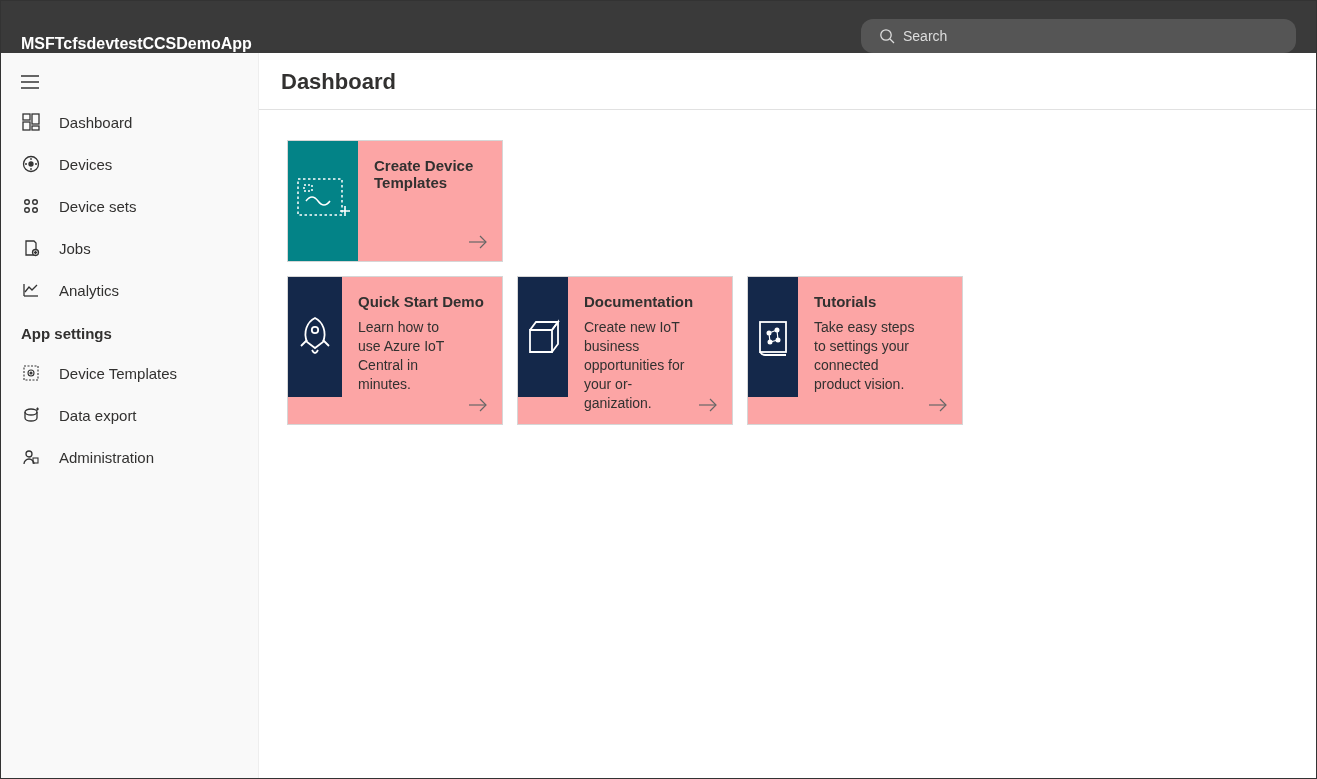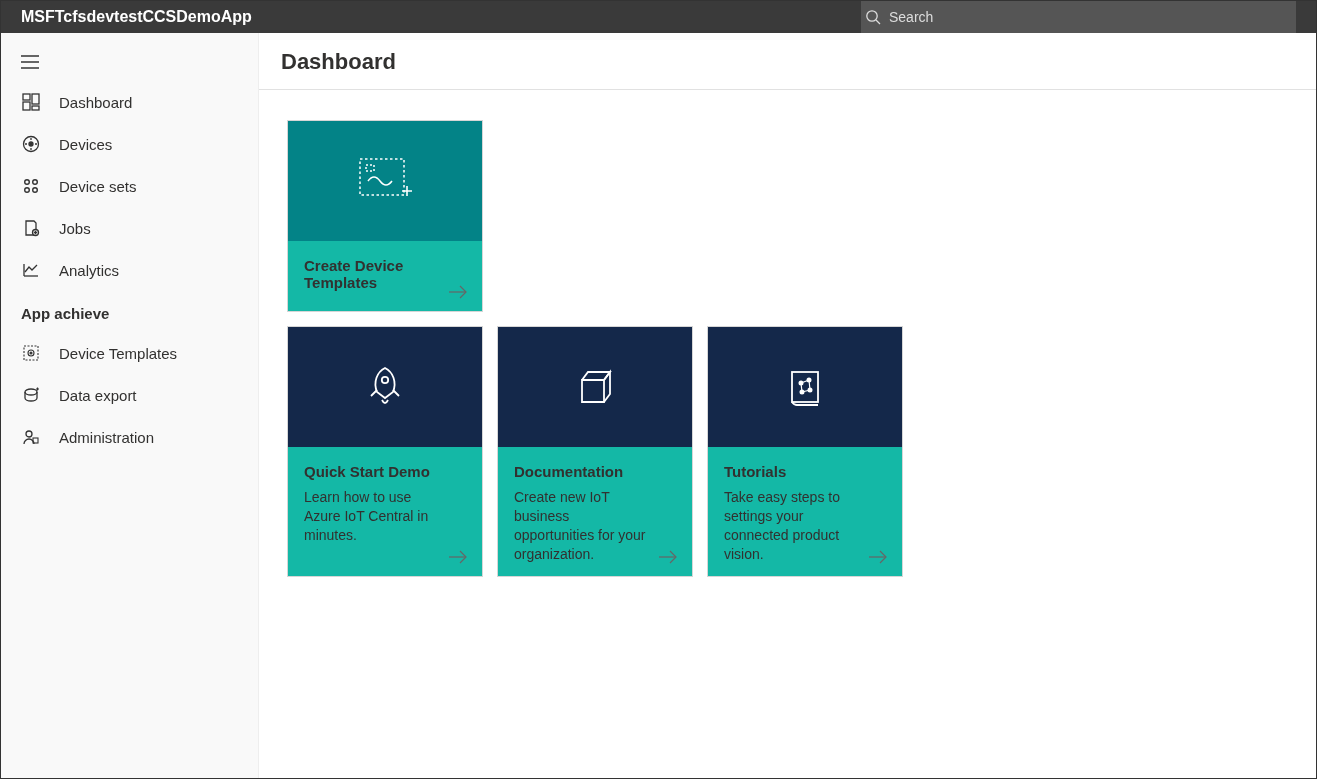--- a/index.html
+++ b/index.html
@@ -1,38 +1,38 @@
 <!DOCTYPE html>
 <html><head>
   <meta charset="utf-8">
   <style>
     * { box-sizing: border-box; margin: 0; padding: 0; }
     body { font-family: "Segoe UI", -apple-system, sans-serif; font-size: 14px; color: #323130; background: #fff; }
     .app { width: 1317px; height: 779px; border: 1px solid #333; display: flex; flex-direction: column; overflow: hidden; }
-    .topbar { background: #3a3a3a; color: #fff; height: 32px; display: flex; align-items: center; padding: 0 20px; }
+    .topbar { background: #3a3a3a; color: #fff; height: 52px; display: flex; align-items: flex-end; padding: 0 20px; }
     .app-title { font-size: 16px; font-weight: 700; flex: 0 0 auto; }
     .topbar-spacer { flex: 1; }
-    .search-wrap { width: 435px; height: 34px; background: #555; border-radius: 0; display: flex; align-items: center; padding: 0 4px; color: #ddd; }
+    .search-wrap { width: 435px; height: 34px; background: #555; border-radius: 12px; display: flex; align-items: center; padding: 0 18px; color: #ddd; }
     .search-wrap svg { flex: 0 0 auto; margin-right: 8px; }
     .search-input { background: transparent; border: none; outline: none; color: #eee; font-size: 14px; flex: 1; }
     .search-input::placeholder { color: #ddd; }
     .body { flex: 1; display: flex; min-height: 0; }
     .sidebar { width: 258px; background: #f9f9f9; border-right: 1px solid #eee; padding-top: 10px; }
     .hamburger { padding: 12px 20px; cursor: pointer; }
     .hamburger svg { display: block; }
     .nav-item { display: flex; align-items: center; padding: 12px 20px; cursor: pointer; color: #323130; }
     .nav-item svg { flex: 0 0 20px; margin-right: 18px; }
     .nav-item span { font-size: 15px; }
     .section-header { padding: 14px 20px 10px 20px; font-weight: 700; font-size: 15px; }
     .main { flex: 1; display: flex; flex-direction: column; min-width: 0; background: #fff; }
     .page-header { padding: 16px 22px 14px 22px; border-bottom: 1px solid #e1e1e1; }
     .page-title { font-size: 22px; font-weight: 700; }
     .content { padding: 30px 28px; }
     .card-row { display: flex; gap: 14px; margin-bottom: 14px; }
-    .card { width: 196px; border: 1px solid #d6d6d6; background: #14b8a6; display: flex; flex-direction: column; cursor: pointer; }
+    .card { width: 216px; border: 1px solid #d6d6d6; background: #fca5a5; display: flex; flex-direction: row; cursor: pointer; }
     .thumb { height: 120px; display: flex; align-items: center; justify-content: center; }
     .thumb-green { background: #038387; }
     .thumb-navy { background: #14284a; }
     .card-body { padding: 16px 16px 12px 16px; flex: 1; display: flex; flex-direction: column; position: relative; }
     .card-title { font-weight: 600; font-size: 15px; margin-bottom: 8px; }
     .card-desc { font-size: 14px; color: #323130; line-height: 1.35; padding-right: 26px; }
     .card-arrow { position: absolute; right: 14px; bottom: 12px; }
     .card-arrow svg { display: block; }
   </style>
 </head>
@@ -99,21 +99,21 @@
       </div>
       <div class="nav-item">
         <svg width="18" height="18" viewBox="0 0 18 18" fill="none" stroke="#333" stroke-width="1.3">
             <polyline points="2,15 2,3"></polyline>
             <polyline points="2,15 16,15"></polyline>
             <polyline points="3,11 7,6 10,9 15,4"></polyline>
           </svg>
         <span>Analytics</span>
       </div>
 
-      <div class="section-header">App achieve</div>
+      <div class="section-header">App settings</div>
 
       <div class="nav-item">
         <svg width="18" height="18" viewBox="0 0 18 18" fill="none" stroke="#333" stroke-width="1.1">
             <rect x="2" y="2" width="14" height="14" stroke-dasharray="2 1.5"></rect>
             <circle cx="9" cy="9" r="3"></circle>
             <circle cx="9" cy="9" r="1" fill="#333"></circle>
           </svg>
         <span>Device Templates</span>
       </div>
       <div class="nav-item">

